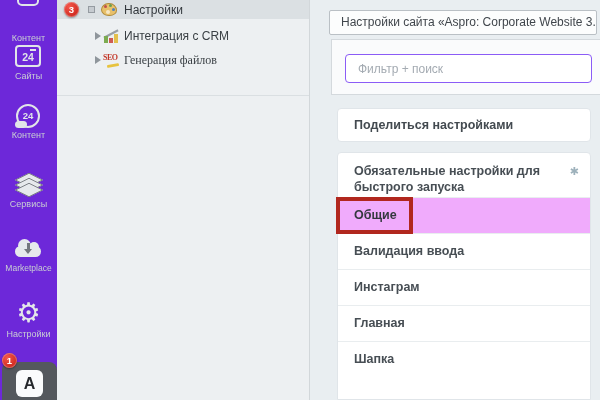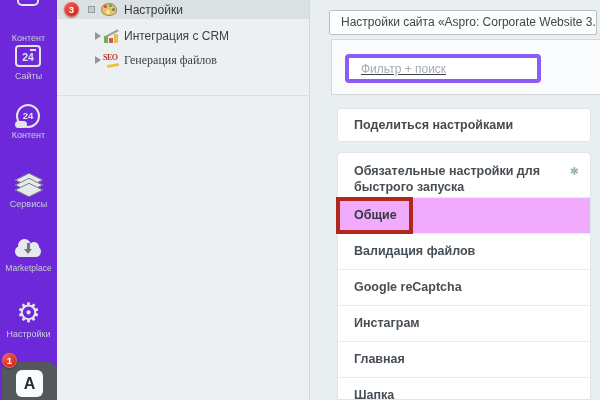--- a/index.html
+++ b/index.html
@@ -70,23 +70,23 @@
   .seo .pen{position:absolute;left:4px;bottom:1px;width:12px;height:3px;background:#e7c33f;transform:rotate(-10deg);border-radius:1px;}
   .menu-divider{position:absolute;left:0;top:95px;width:100%;height:1px;background:#dadfe2;}
 
   
   .main{position:absolute;left:310px;top:0;width:290px;height:400px;}
   .tab{position:absolute;left:19px;top:10px;width:268px;height:25px;background:#fcfdfd;
     border:1px solid #bac0c5;border-radius:2px;box-sizing:border-box;
     font-size:12px;color:#40464c;line-height:23px;padding-left:11px;white-space:nowrap;overflow:hidden;}
   .filter-panel{position:absolute;left:21px;top:39px;width:270px;height:56px;background:#fafbfc;
     border:1px solid #d4d9dd;box-sizing:border-box;}
-  .filter-input{position:absolute;left:35px;top:54px;width:196px;height:29px;box-sizing:border-box;
-    border:4px solid #8b5cf6;border-radius:4px;background:#fff;padding:0 12px;
-    font-family:"Liberation Sans",sans-serif;font-size:12px;color:#3c4247;outline:none;text-decoration:underline;}
+  .filter-input{position:absolute;left:35px;top:54px;width:247px;height:29px;box-sizing:border-box;
+    border:1px solid #8b5cf6;border-radius:4px;background:#fff;padding:0 12px;
+    font-family:"Liberation Sans",sans-serif;font-size:12px;color:#3c4247;outline:none;}
   .filter-input::placeholder{color:#a4abb2;}
   .card{position:absolute;left:27px;width:254px;background:#fff;border:1px solid #e0e5e9;box-sizing:border-box;border-radius:4px;}
   .card.share{top:108px;height:34px;font-size:12.5px;font-weight:600;color:#434a50;line-height:32px;padding-left:16px;cursor:pointer;}
   .card.list{top:152px;height:248px;border-radius:4px 4px 0 0;overflow:hidden;padding:0;}
   .li0{position:relative;height:44px;padding:10px 30px 0 16px;box-sizing:border-box;}
   .li0 .li-text{display:block;width:195px;font-size:12.5px;font-weight:600;color:#474e54;line-height:16px;}
   .star{position:absolute;right:11px;top:12px;font-size:11px;color:#9db1bb;}
   .li{height:35px;line-height:34px;padding-left:16px;border-top:1px solid #e9edef;
     font-size:12.5px;font-weight:600;color:#474e54;cursor:pointer;}
   .li.hl{background:#f0abfc;color:#34393e;font-weight:700;}
@@ -174,22 +174,21 @@
     <input class="filter-input" type="text" placeholder="Фильтр + поиск" style="">
 
     <div class="card share">Поделиться настройками</div>
 
     <div class="card list">
       <div class="li0">
         <span class="li-text">Обязательные настройки для быстрого запуска</span>
         <span class="star">✱</span>
       </div>
       <div class="li hl">Общие</div>
-      <div class="li">Валидация файлов</div>
-      <div class="li">Google reCaptcha</div>
+      <div class="li">Валидация ввода</div>
       <div class="li">Инстаграм</div>
       <div class="li">Главная</div>
       <div class="li">Шапка</div>
     </div>
   </main>
 
   <div class="annotation"></div>
 </div>
 
 </body></html>

